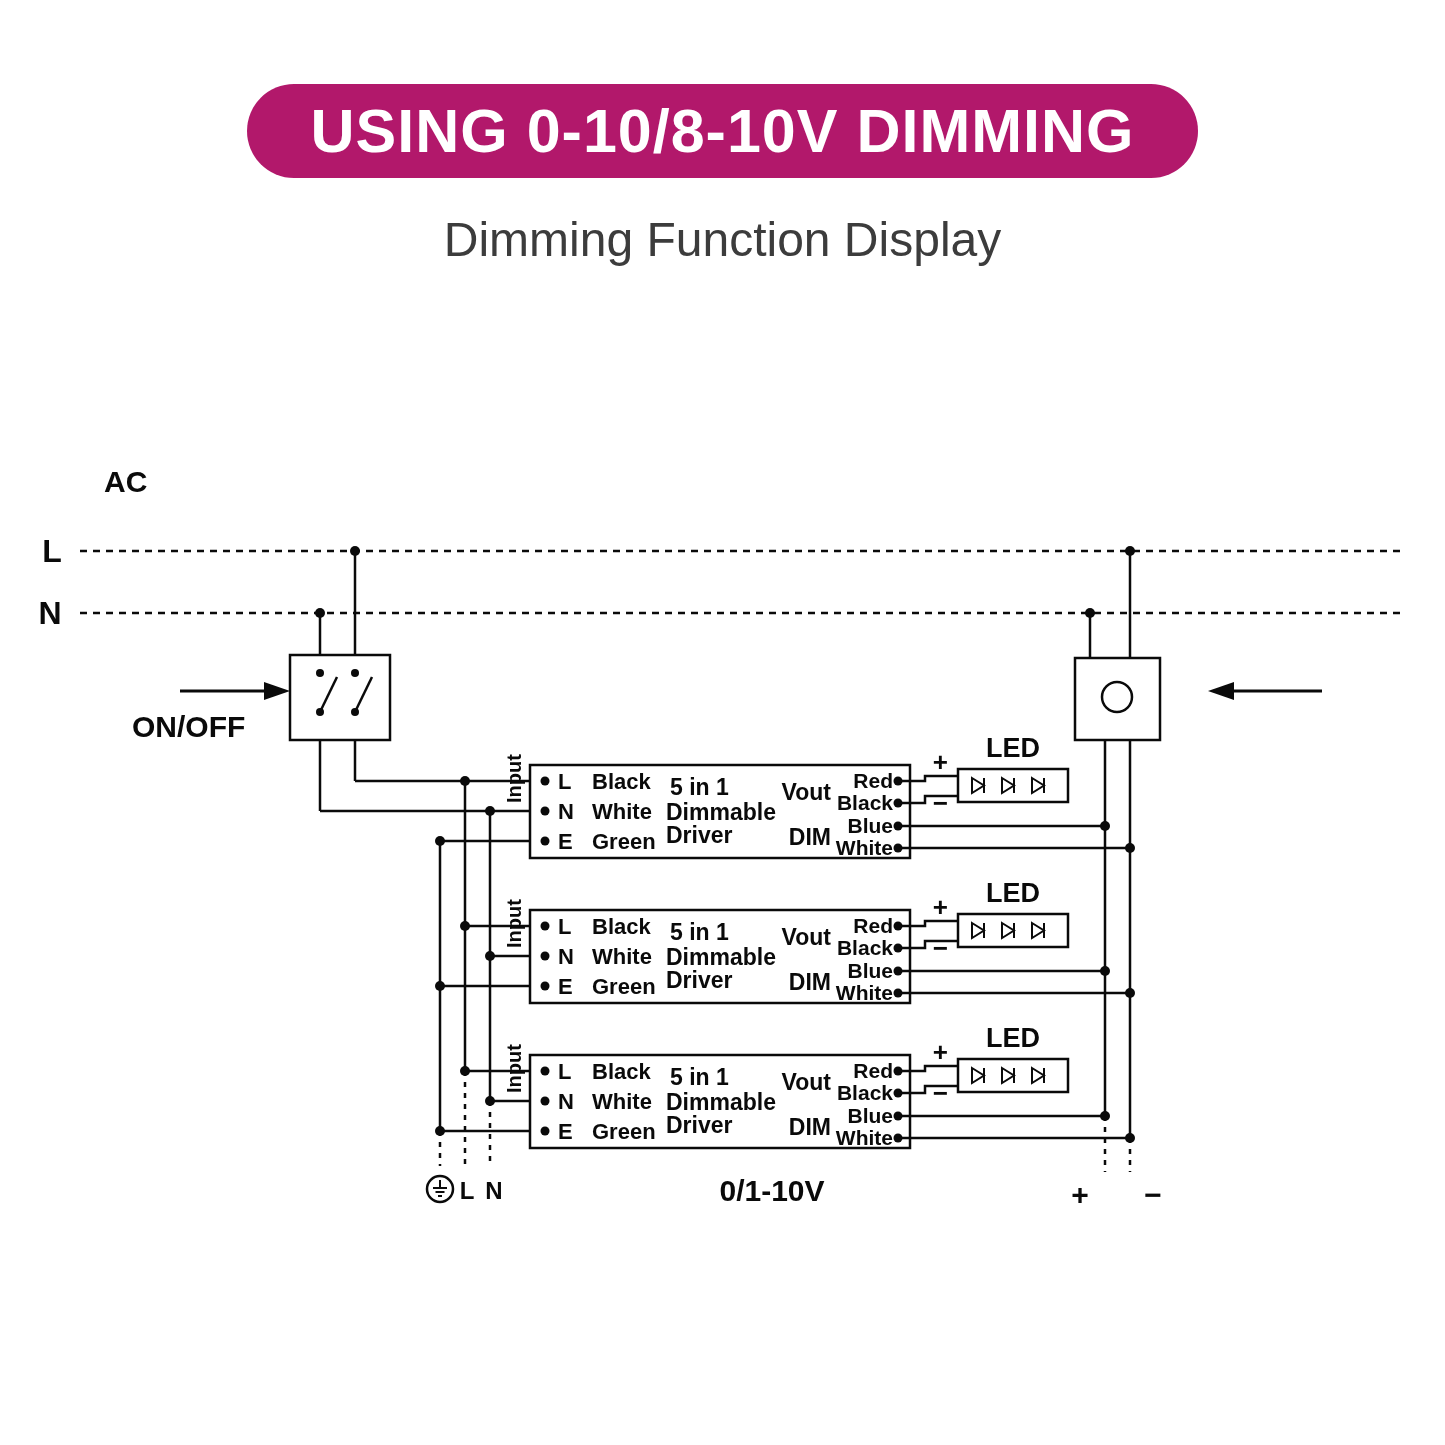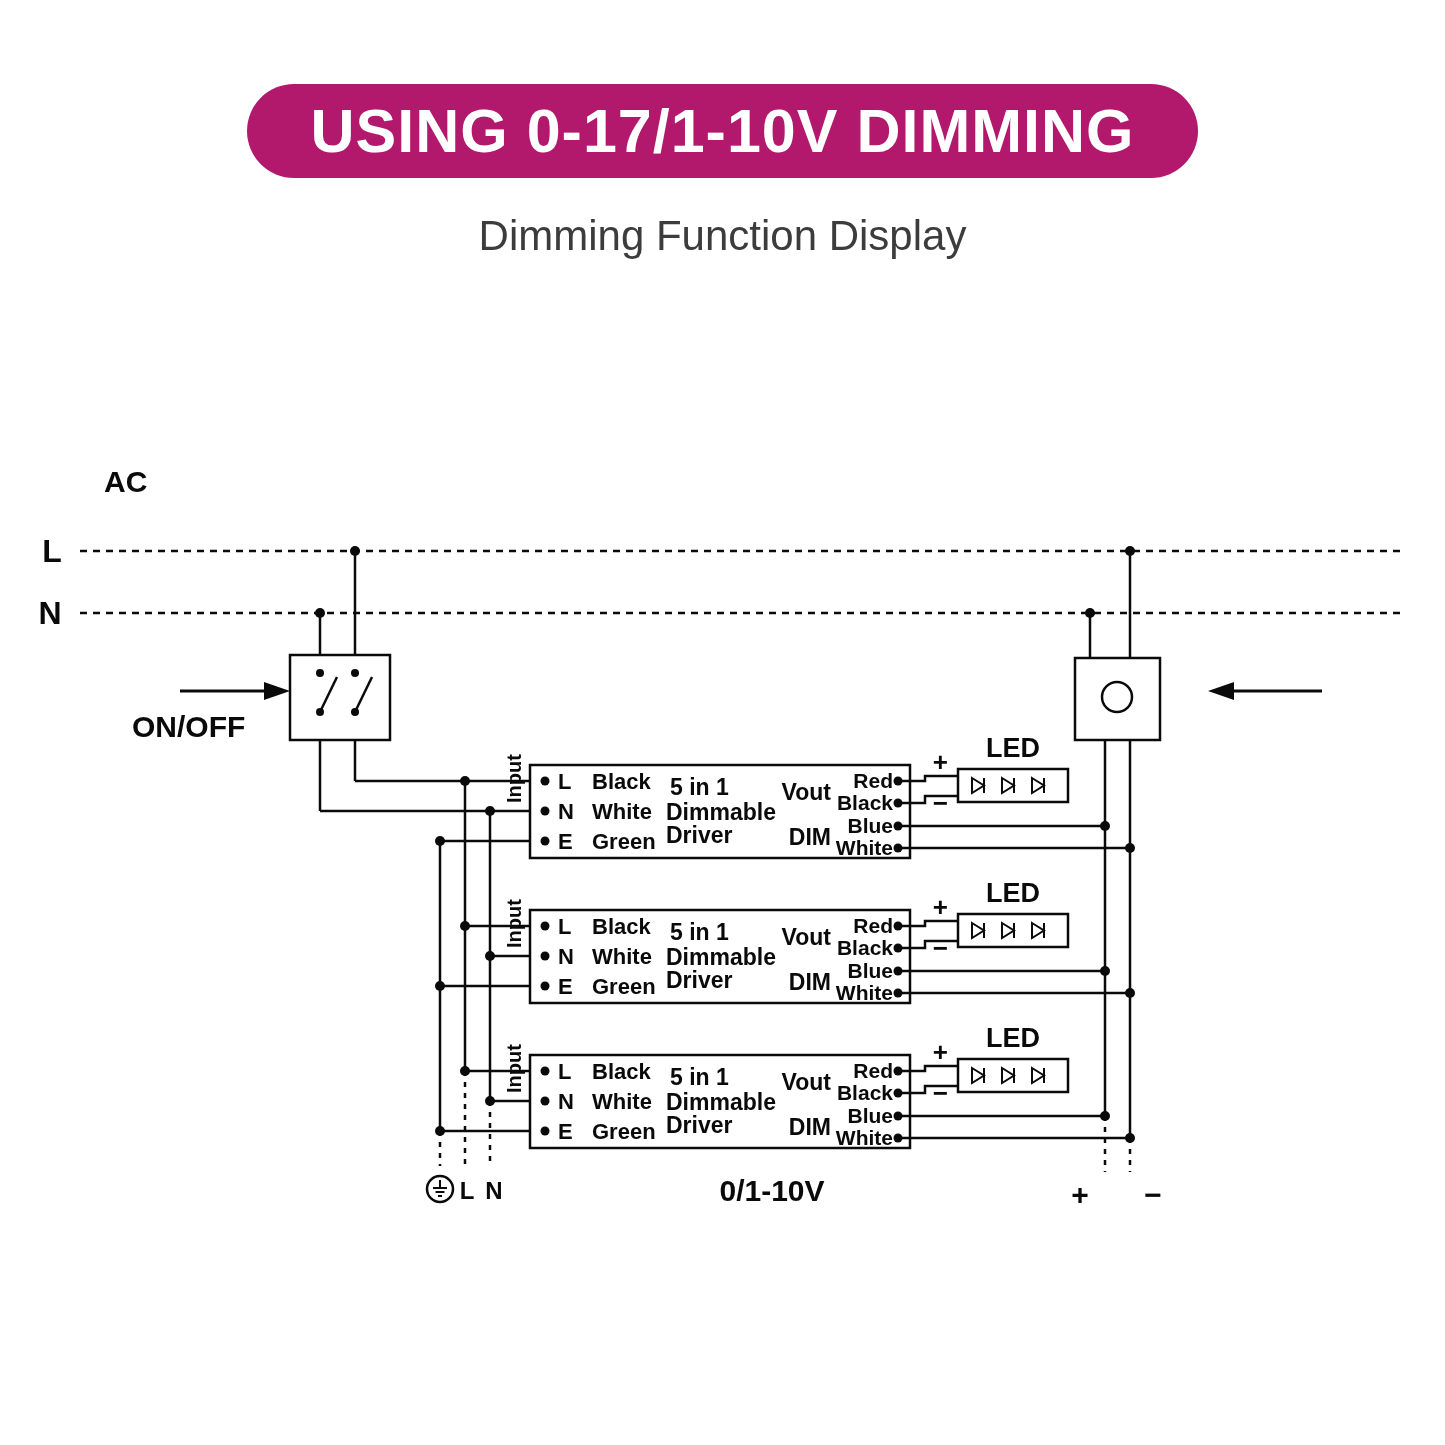--- a/index.html
+++ b/index.html
@@ -9,41 +9,41 @@
   }
   .banner {
     position:absolute; top:84px; left:50%; transform:translateX(-50%);
     background:#b2186b; border-radius:56px; padding:12px 64px;
   }
   .banner span {
     font-size:61px; font-weight:800; color:#ffffff; letter-spacing:1px; white-space:nowrap;
   }
   .subtitle {
     position:absolute; top:212px; left:0; width:100%; text-align:center;
-    font-size:42px; font-weight:400; color:#3c3c3c;
+    font-size:48px; font-weight:400; color:#3c3c3c;
   }
   svg.diagram { position:absolute; left:0; top:0; }
   svg text { font-weight:700; fill:#0a0a0a; }
   .f20{font-size:20px}.f21{font-size:21px}.f22{font-size:22px}.f23{font-size:23px}
   .f24{font-size:24px}.f26{font-size:26px}.f27{font-size:27px}.f30{font-size:30px}.f32{font-size:32px}
   .wire{stroke:#0a0a0a;stroke-width:2.5;fill:none}
   .w3{stroke-width:3}
   .thin{stroke-width:2}
   .box{fill:#ffffff;stroke:#0a0a0a;stroke-width:2.5}
   .dot{fill:#0a0a0a;stroke:none}
   .dash{stroke-dasharray:7 6}
   .dash2{stroke-dasharray:5 6}
   .arrowhead{fill:#0a0a0a;stroke:none}
   .diode{fill:#ffffff;stroke:#0a0a0a;stroke-width:2}
 </style>
 </head>
 <body>
 
 <div class="banner" style="background: rgb(178, 24, 107);">
-  <span style="color: rgb(255, 255, 255);">USING 0-17/1-10V DIMMING</span>
+  <span style="color: rgb(255, 255, 255);">USING 0-10/8-10V DIMMING</span>
 </div>
 <div class="subtitle">Dimming Function Display</div>
 
 <svg class="diagram" width="1445" height="1445" viewBox="0 0 1445 1445">
   <defs>
     <g id="driver-unit">
 
       <line class="wire" x1="465" y1="781" x2="545" y2="781"></line>
       <line class="wire" x1="490" y1="811" x2="545" y2="811"></line>
       <line class="wire" x1="440" y1="841" x2="545" y2="841"></line>

